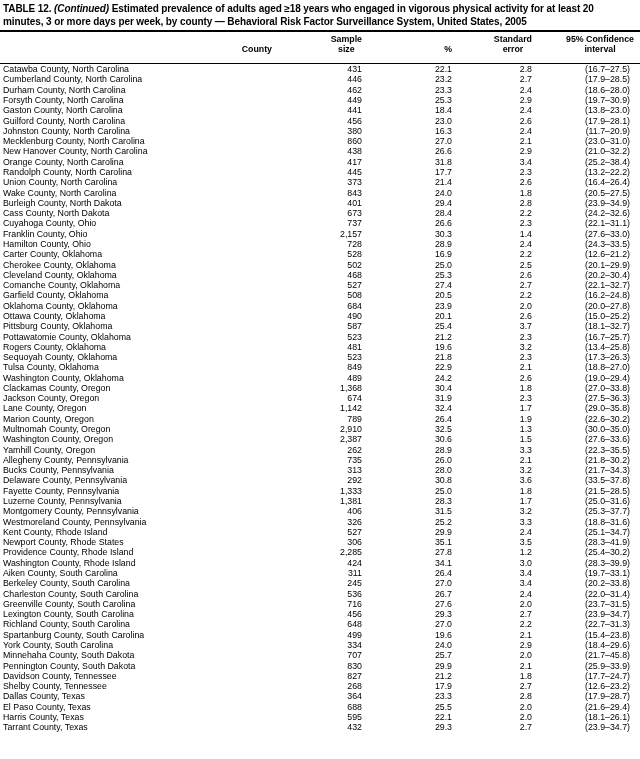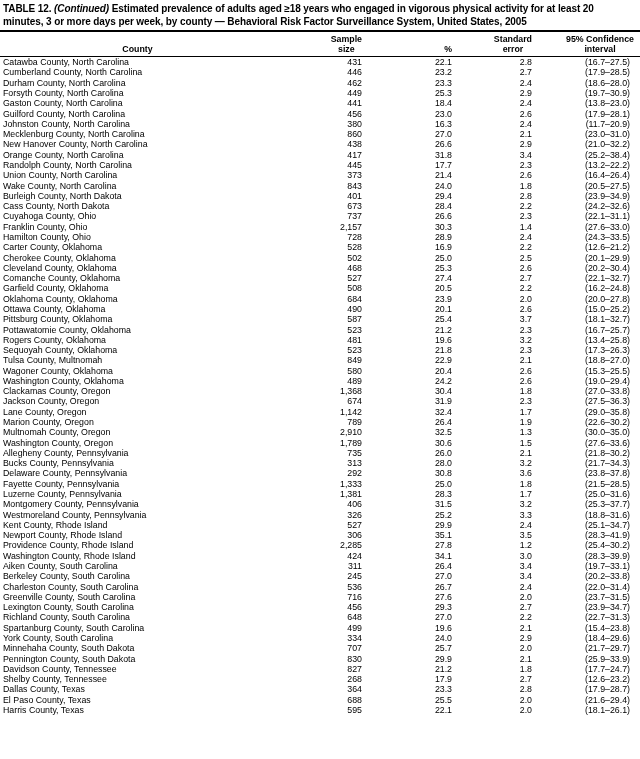--- a/index.html
+++ b/index.html
@@ -29,24 +29,24 @@
   col.c-sample { width:90px; }
   col.c-pct    { width:90px; }
   col.c-se     { width:80px; }
   col.c-ci     { width:108px; }
   thead th {
     font-weight:bold;
     font-size:8.8px;
     line-height:9.6px;
     vertical-align:bottom;
     border-bottom:1px solid #000;
-    padding:3px 0 2px 0;
+    padding:3px 0 9px 0;
     white-space:nowrap;
   }
-  thead th.left { text-align:center; padding-left:3px; }
+  thead th.left { text-align:right; padding-left:3px; }
   thead th.num  { text-align:right; }
   thead th.ci   { padding-right:6px;margin-top:12px; }
   .stack { display:inline-block; text-align:center; }
   tbody td {
     font-size:8.8px;
     line-height:10.28px;
     height:10.28px;
     white-space:nowrap;
     overflow:hidden;
     padding:0;
@@ -283,32 +283,25 @@
           <td class="num ci">(13.4–25.8)</td>
         </tr>
         <tr>
           <td class="county">Sequoyah County, Oklahoma</td>
           <td class="num">523</td>
           <td class="num">21.8</td>
           <td class="num">2.3</td>
           <td class="num ci">(17.3–26.3)</td>
         </tr>
         <tr>
-          <td class="county">Tulsa County, Multnomah</td>
+          <td class="county">Tulsa County, Oklahoma</td>
           <td class="num">849</td>
           <td class="num">22.9</td>
           <td class="num">2.1</td>
           <td class="num ci">(18.8–27.0)</td>
-        </tr>
-        <tr>
-          <td class="county">Wagoner County, Oklahoma</td>
-          <td class="num">580</td>
-          <td class="num">20.4</td>
-          <td class="num">2.6</td>
-          <td class="num ci">(15.3–25.5)</td>
         </tr>
         <tr>
           <td class="county">Washington County, Oklahoma</td>
           <td class="num">489</td>
           <td class="num">24.2</td>
           <td class="num">2.6</td>
           <td class="num ci">(19.0–29.4)</td>
         </tr>
         <tr>
           <td class="county">Clackamas County, Oregon</td>
@@ -340,45 +333,52 @@
         </tr>
         <tr>
           <td class="county">Multnomah County, Oregon</td>
           <td class="num">2,910</td>
           <td class="num">32.5</td>
           <td class="num">1.3</td>
           <td class="num ci">(30.0–35.0)</td>
         </tr>
         <tr>
           <td class="county">Washington County, Oregon</td>
-          <td class="num">1,789</td>
+          <td class="num">2,387</td>
           <td class="num">30.6</td>
           <td class="num">1.5</td>
           <td class="num ci">(27.6–33.6)</td>
+        </tr>
+        <tr>
+          <td class="county">Yamhill County, Oregon</td>
+          <td class="num">262</td>
+          <td class="num">28.9</td>
+          <td class="num">3.3</td>
+          <td class="num ci">(22.3–35.5)</td>
         </tr>
         <tr>
           <td class="county">Allegheny County, Pennsylvania</td>
           <td class="num">735</td>
           <td class="num">26.0</td>
           <td class="num">2.1</td>
           <td class="num ci">(21.8–30.2)</td>
         </tr>
         <tr>
           <td class="county">Bucks County, Pennsylvania</td>
           <td class="num">313</td>
           <td class="num">28.0</td>
           <td class="num">3.2</td>
           <td class="num ci">(21.7–34.3)</td>
         </tr>
         <tr>
           <td class="county">Delaware County, Pennsylvania</td>
           <td class="num">292</td>
           <td class="num">30.8</td>
           <td class="num">3.6</td>
-          <td class="num ci">(23.8–37.8)</td>
+          <td class="num ci">(33.5–37.8)</td>
         </tr>
         <tr>
           <td class="county">Fayette County, Pennsylvania</td>
           <td class="num">1,333</td>
           <td class="num">25.0</td>
           <td class="num">1.8</td>
           <td class="num ci">(21.5–28.5)</td>
         </tr>
         <tr>
           <td class="county">Luzerne County, Pennsylvania</td>
@@ -402,21 +402,21 @@
           <td class="num ci">(18.8–31.6)</td>
         </tr>
         <tr>
           <td class="county">Kent County, Rhode Island</td>
           <td class="num">527</td>
           <td class="num">29.9</td>
           <td class="num">2.4</td>
           <td class="num ci">(25.1–34.7)</td>
         </tr>
         <tr>
-          <td class="county">Newport County, Rhode Island</td>
+          <td class="county">Newport County, Rhode States</td>
           <td class="num">306</td>
           <td class="num">35.1</td>
           <td class="num">3.5</td>
           <td class="num ci">(28.3–41.9)</td>
         </tr>
         <tr>
           <td class="county">Providence County, Rhode Island</td>
           <td class="num">2,285</td>
           <td class="num">27.8</td>
           <td class="num">1.2</td>
@@ -483,21 +483,21 @@
           <td class="num">334</td>
           <td class="num">24.0</td>
           <td class="num">2.9</td>
           <td class="num ci">(18.4–29.6)</td>
         </tr>
         <tr>
           <td class="county">Minnehaha County, South Dakota</td>
           <td class="num">707</td>
           <td class="num">25.7</td>
           <td class="num">2.0</td>
-          <td class="num ci">(21.7–29.7)</td>
+          <td class="num ci">(21.7–45.8)</td>
         </tr>
         <tr>
           <td class="county">Pennington County, South Dakota</td>
           <td class="num">830</td>
           <td class="num">29.9</td>
           <td class="num">2.1</td>
           <td class="num ci">(25.9–33.9)</td>
         </tr>
         <tr>
           <td class="county">Davidson County, Tennessee</td>
@@ -527,15 +527,22 @@
           <td class="num">2.0</td>
           <td class="num ci">(21.6–29.4)</td>
         </tr>
         <tr>
           <td class="county">Harris County, Texas</td>
           <td class="num">595</td>
           <td class="num">22.1</td>
           <td class="num">2.0</td>
           <td class="num ci">(18.1–26.1)</td>
         </tr>
+        <tr>
+          <td class="county">Tarrant County, Texas</td>
+          <td class="num">432</td>
+          <td class="num">29.3</td>
+          <td class="num">2.7</td>
+          <td class="num ci">(23.9–34.7)</td>
+        </tr>
       </tbody>
   </table>
 </div>
 
 </body></html>

